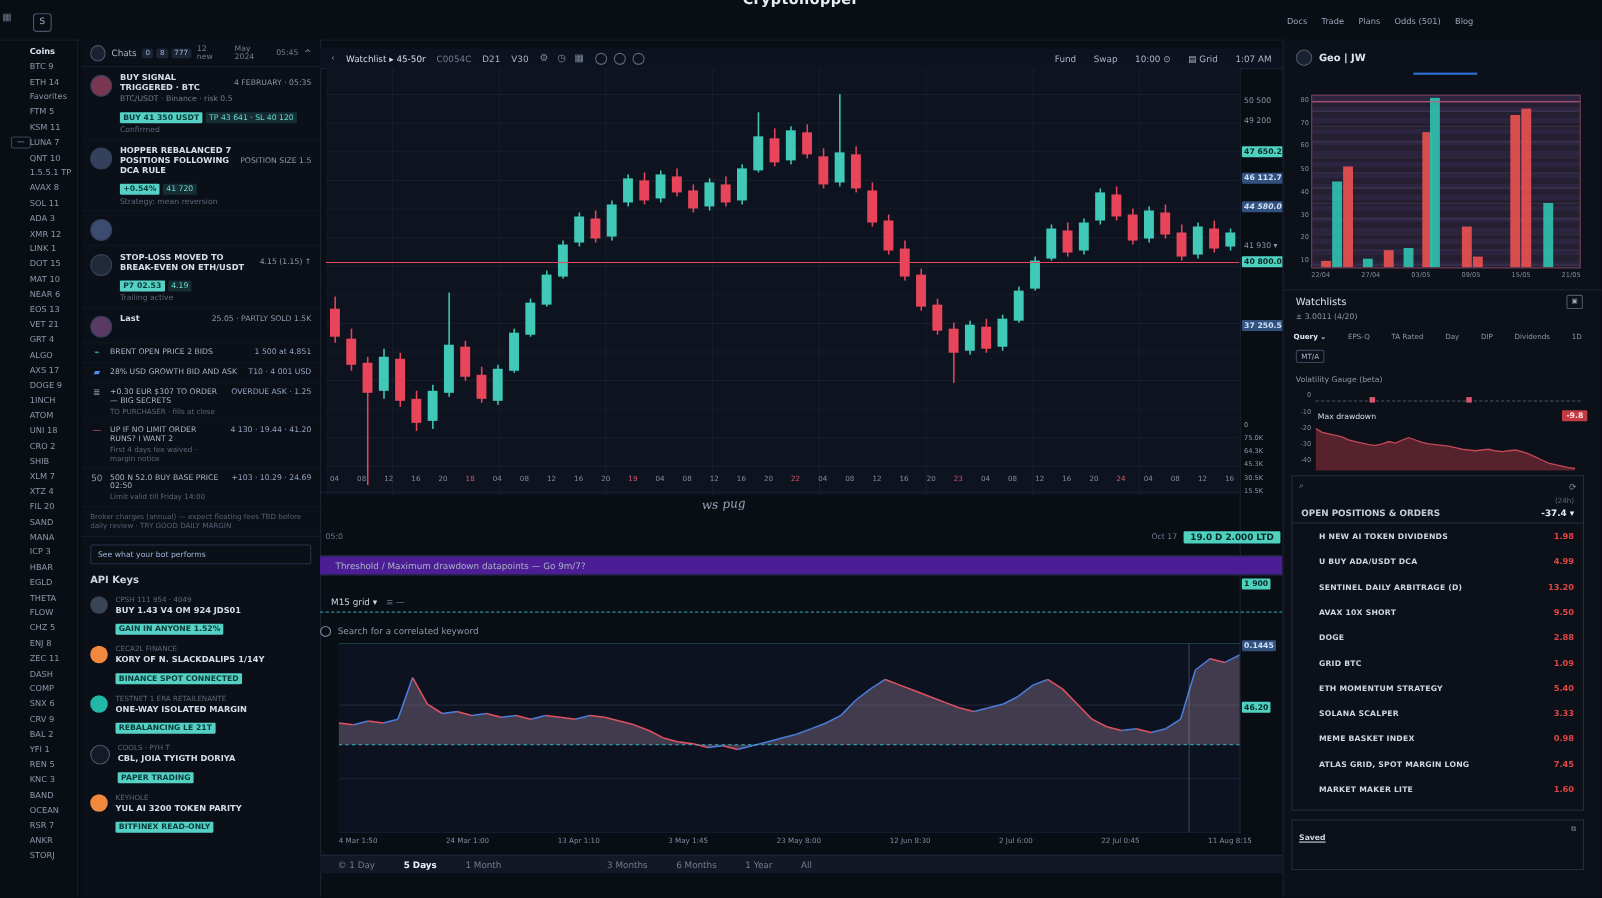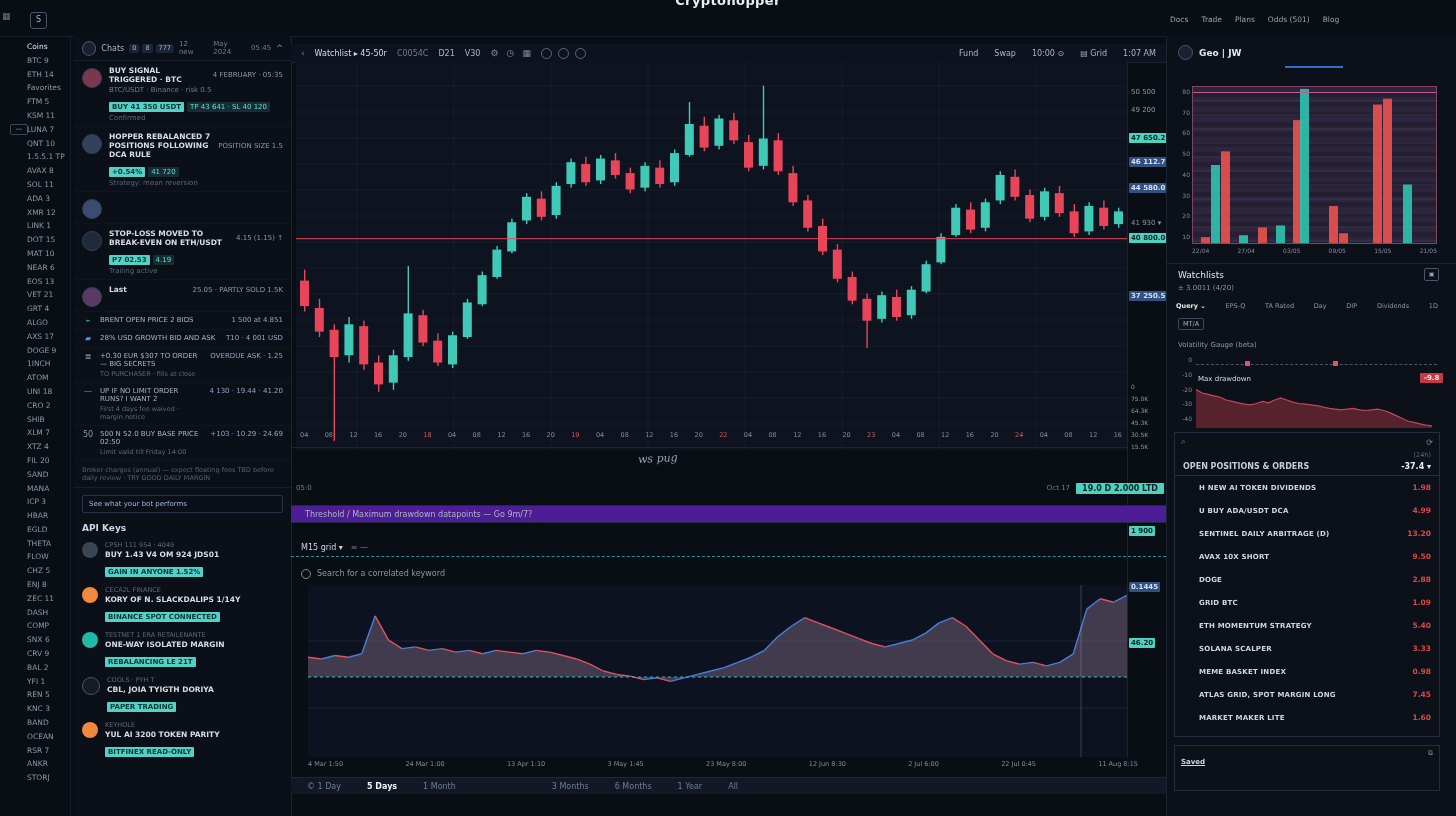--- a/index.html
+++ b/index.html
@@ -16,21 +16,21 @@
   #top-divider{top:36px;left:0;width:1456px;border-top:1px solid #161e2d}
   #rail-icon1{top:11px;left:2px;font-size:9px;color:#6b7687}
   #rail-icon2{top:124px;left:10px;width:16px;height:9px;border:1px solid #3a4558;border-radius:2px;
               color:#9aa4b4;font-size:7px;line-height:8px;text-align:center}
 
   
   #sb-logo{top:12px;left:30px;width:15px;height:15px;border:1px solid #4a5568;border-radius:3px;
            color:#aab4c4;font-size:8px;line-height:14px;text-align:center}
   #sidebar{top:40px;left:27px;width:46px}
   #sidebar .sb-item{font-size:7.5px;line-height:13.8px;color:#8d98a8;white-space:nowrap;overflow:hidden}
-  #sidebar .sb-item:first-child{color:#dde4ee;font-weight:normal}
+  #sidebar .sb-item:first-child{color:#dde4ee;font-weight:bold}
   #sidebar-divider{top:36px;left:70px;height:780px;border-left:1px solid #151d2b}
 
   
   #left-panel{top:36px;left:74px;width:217px;height:780px;background:#0b0f18;border-right:1px solid #1b2433}
   .lp-header{height:24px;padding:0 8px;border-bottom:1px solid #161e2d;font-size:8px;color:#aab4c4;gap:5px}
   .lp-avatar{width:13px;height:13px;border-radius:50%;border:1px solid #4a5568;background:#1a2232}
   .pill{font-size:6.5px;background:#1c2536;color:#9fb6d8;border-radius:2px;padding:0 3px;line-height:9px}
   .feed-item{padding:5px 8px 4px 8px;display:flex;gap:7px;border-bottom:1px solid #10161f}
   .feed-av{width:18px;height:18px;border-radius:50%;flex:none;border:1px solid #35405a;margin-top:2px}
   .feed-name{font-size:7.5px;color:#d7dde7;font-weight:bold}
@@ -76,21 +76,21 @@
              color:#9aa3b5;transform:rotate(-3deg)}
   #below-row{top:481px;left:296px;width:868px;height:14px;font-size:7px;color:#717c8e}
   #time-badge{margin-left:6px;background:#4fd1c0;color:#072722;font-size:8px;font-weight:bold;
               padding:1px 6px;border-radius:1px}
 
   
   #infobar{top:505px;left:291px;width:875px;height:18px;background:#4c1d95;border-top:1px solid #202a3d;
            border-bottom:1px solid #202a3d;font-size:8px;color:#aab4c4;padding:0 14px;box-sizing:border-box}
   #subtabs{top:538px;left:291px;width:875px;height:19px;border-bottom:1px dashed #2c8f96;
            font-size:8px;color:#cfd6e2;padding:0 10px;box-sizing:border-box;gap:8px}
-  #search-row{top:566px;left:291px;width:875px;height:15px;font-size:8px;color:#8d98a8;padding:0 10px;box-sizing:border-box;gap:6px}
+  #search-row{top:566px;left:291px;width:875px;height:15px;font-size:8px;color:#8d98a8;padding:0 0;box-sizing:border-box;gap:6px}
   .o-ic{width:8px;height:8px;border:1px solid #7e899b;border-radius:50%;display:inline-block}
 
   
   #bottom-box{top:585px;left:308px;width:819px;height:172px;border:1px solid #26344c;box-sizing:border-box;border-top-color:#2c8f96}
   #bottom-plot{top:585px;left:308px}
   #bxlabels{top:760px;left:308px;width:830px;display:flex;justify-content:space-between}
   #bxlabels span{font-size:6.5px;color:#828c9d}
   #footer{top:777px;left:291px;width:875px;height:17px;background:#121826;border-top:1px solid #1f2838;
           font-size:8px;color:#717c8e;padding:0 16px;gap:26px;box-sizing:border-box}
   #footer .active{color:#eef2f8;font-weight:bold}
@@ -499,21 +499,21 @@
       <rect x="803.2" y="145.72769953051642" width="9" height="18.21596244131456" fill="#e8455a"></rect>
       <rect x="822" y="145.72769953051642" width="1.4" height="20.037558685446044" fill="#3fc9b6"></rect>
       <rect x="818" y="149.3708920187794" width="9" height="12.751173708920106" fill="#3fc9b6"></rect>
       <line x1="0" y1="176.69483568075123" x2="831" y2="176.69483568075123" stroke="#e8455a" stroke-width="1"></line>
     </svg></div>
 <div class="abs" id="scale-col">
     <span class="scale-lab" style="top: 26px;">50 500</span>
     <span class="scale-lab" style="top: 44px;">49 200</span>
     <span class="scale-badge teal" style="top: 71px;">47 650.2</span>
     <span class="scale-badge blue" style="top: 95px;">46 112.7</span>
-    <span class="scale-badge blue" style="top: 121px;">44 580.0</span>
+    <span class="scale-badge blue" style="top: 121px; font-style: italic;">44 580.0</span>
     <span class="scale-lab" style="top: 157px;">41 930 ▾</span>
     <span class="scale-badge teal" style="top: 171px;">40 800.0</span>
     <span class="scale-badge blue" style="top: 229px;">37 250.5</span>
     <span class="scale-lab" style="top: 321px; font-size: 6px;">0</span>
     <span class="scale-lab" style="top: 333px; font-size: 6px;">75.0K</span>
     <span class="scale-lab" style="top: 345px; font-size: 6px;">64.3K</span>
     <span class="scale-lab" style="top: 357px; font-size: 6px;">45.3K</span>
     <span class="scale-lab" style="top: 369px; font-size: 6px;">30.5K</span>
     <span class="scale-lab" style="top: 381px; font-size: 6px;">15.5K</span>
     <span class="scale-badge teal" style="top: 464px;">1 900</span>

